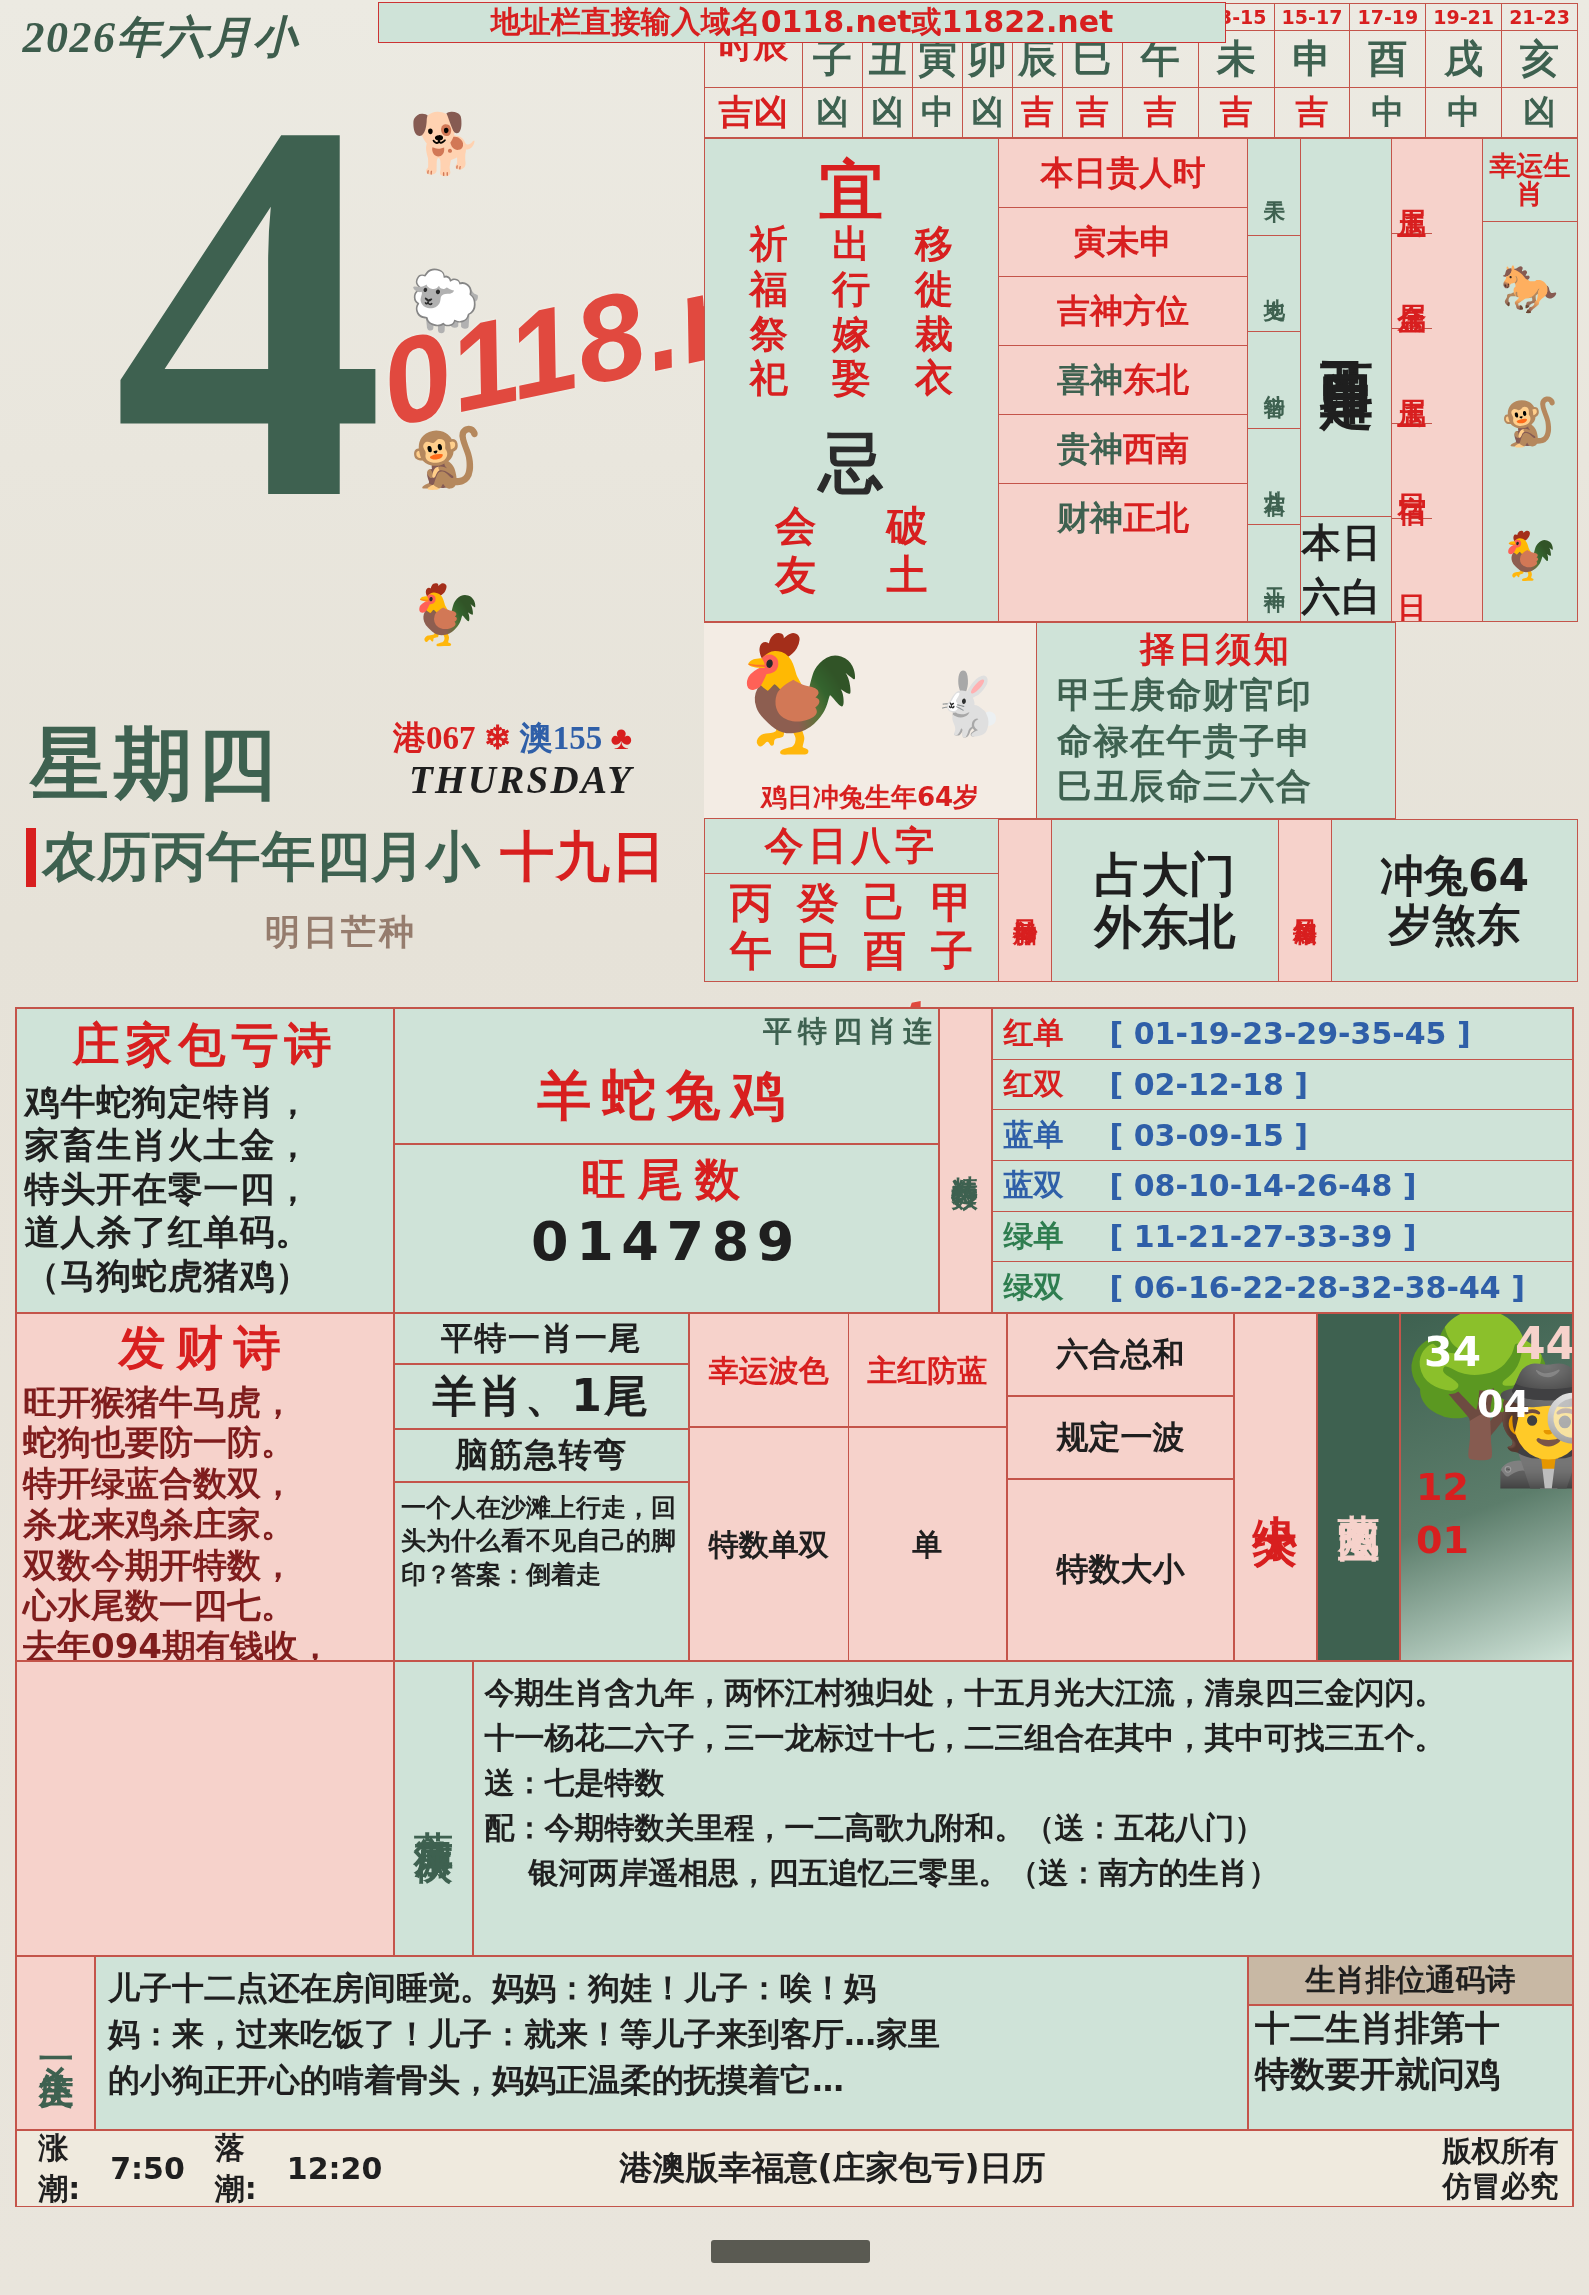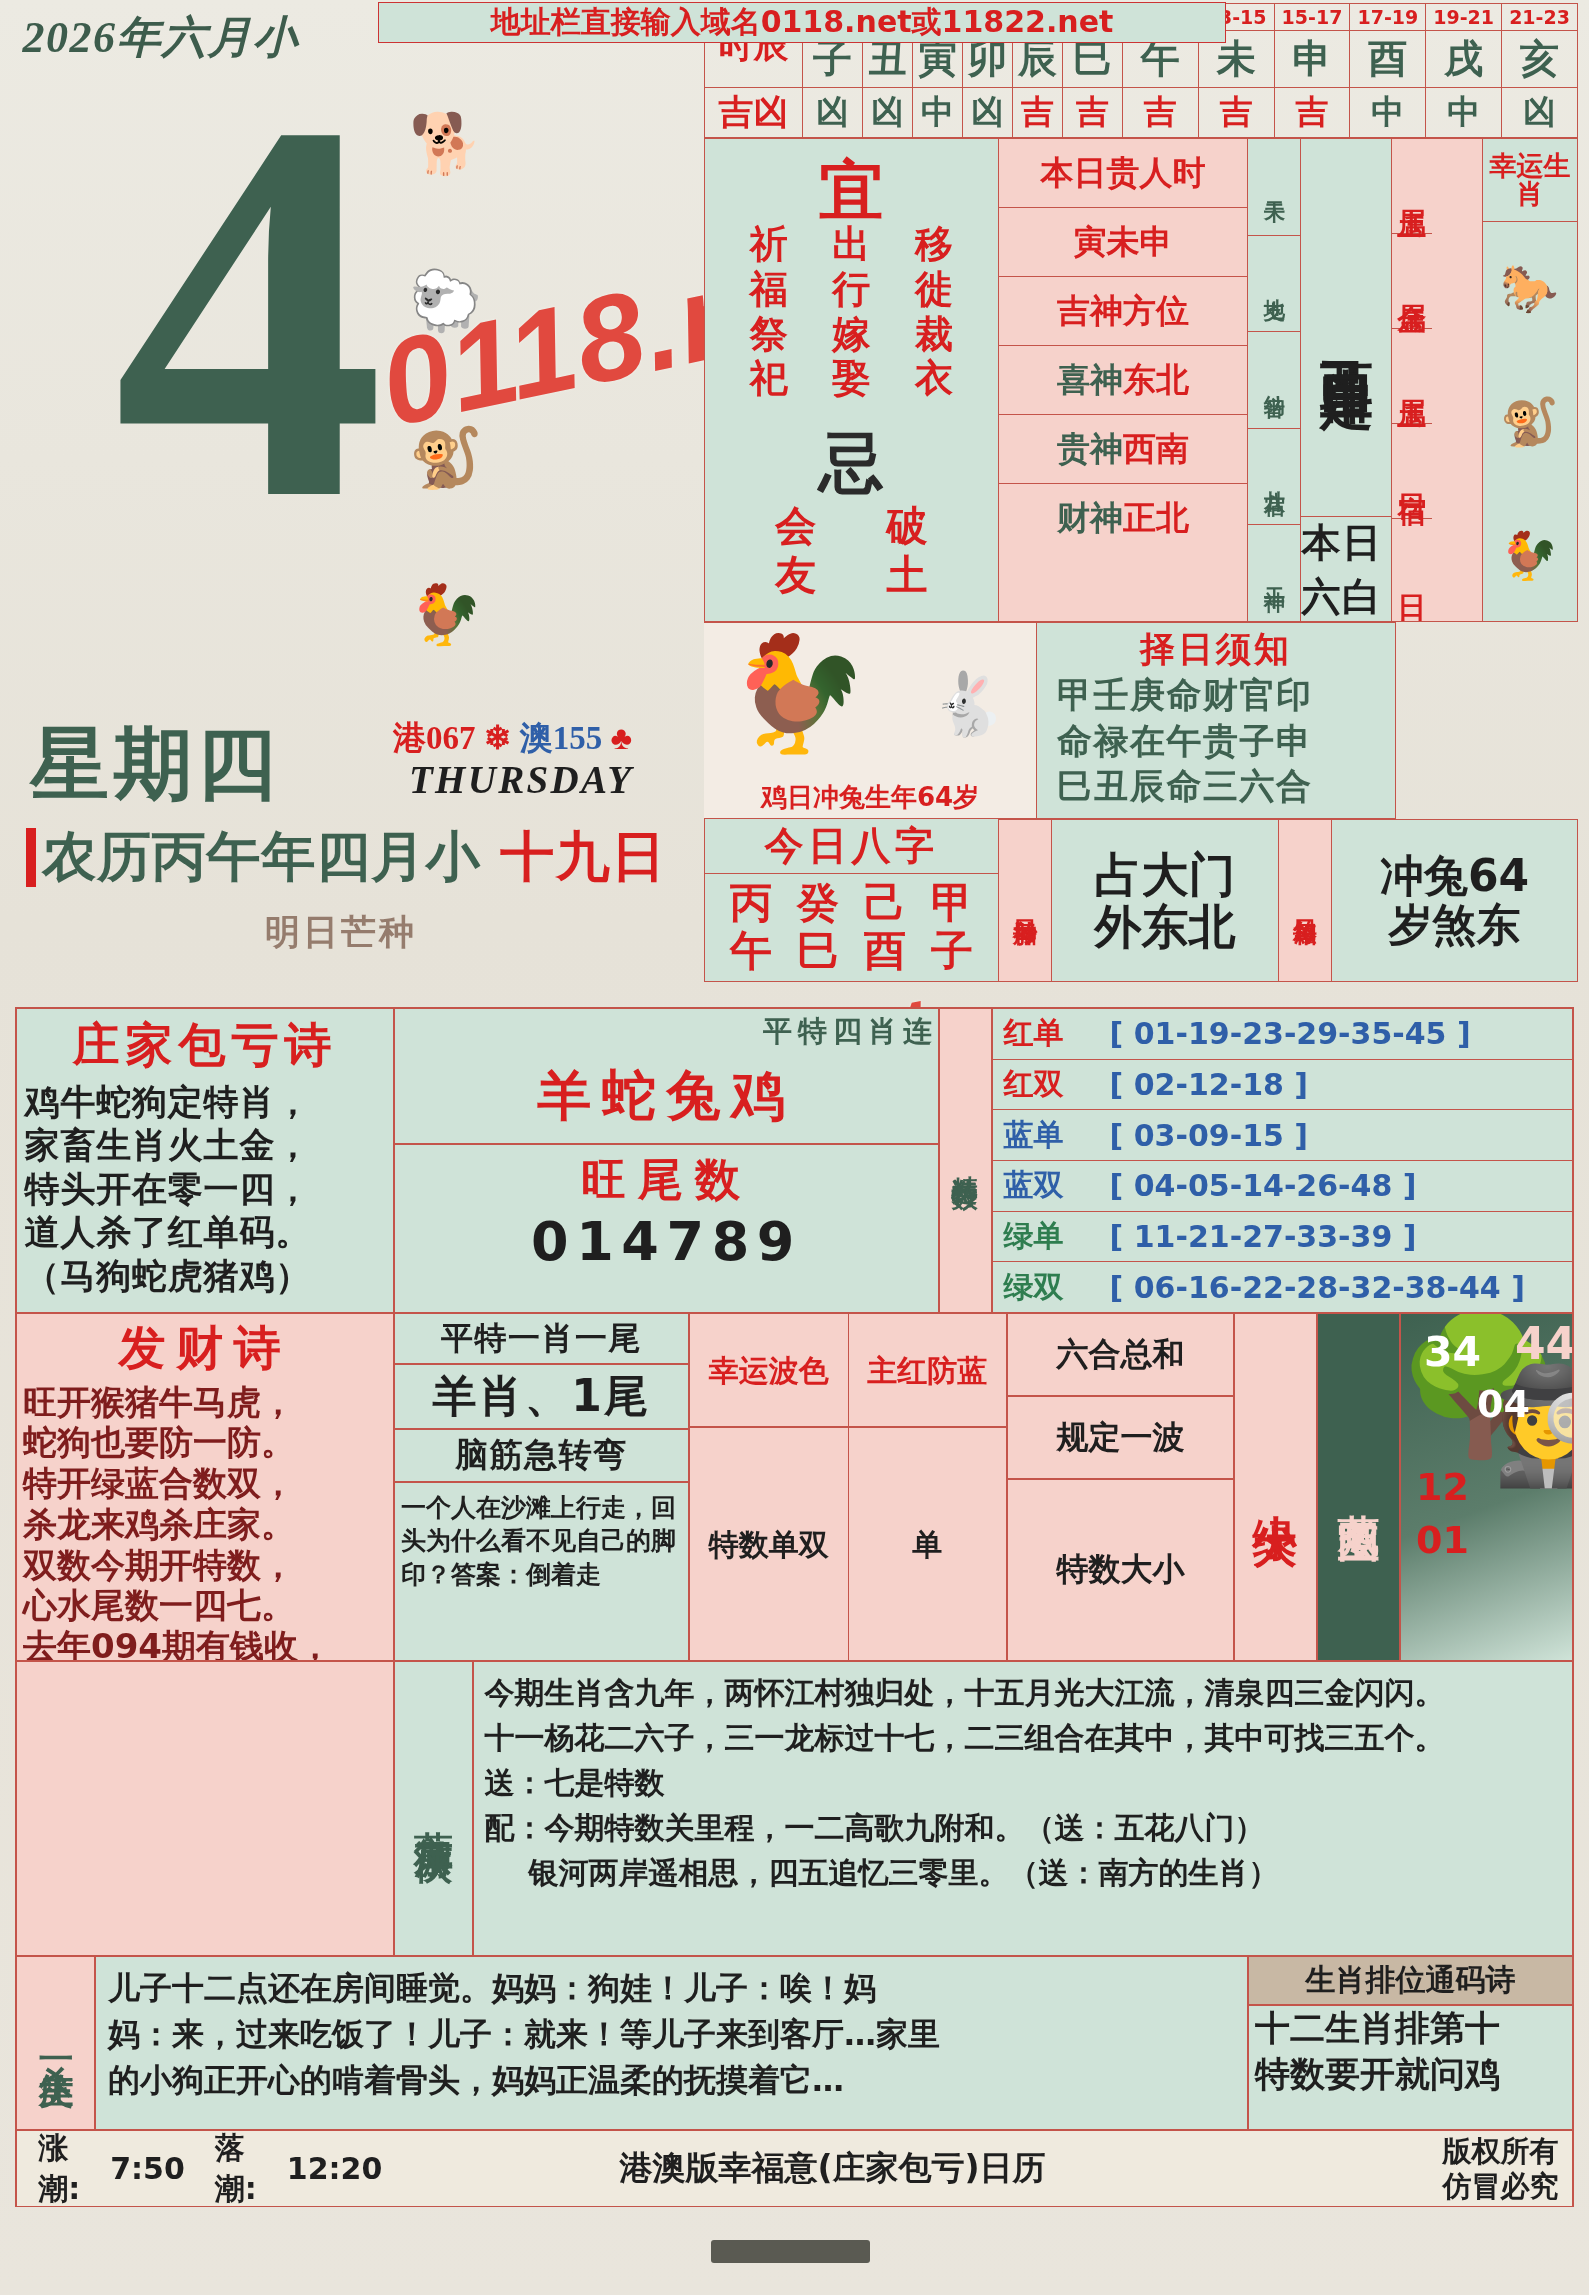--- a/index.html
+++ b/index.html
@@ -635,21 +635,21 @@
           <div class="r">
             <span class="nm c-red">红双</span>
             <span class="c-blue">[ 02-12-18 ]</span>
           </div>
           <div class="r">
             <span class="nm c-blue">蓝单</span>
             <span class="c-blue">[ 03-09-15 ]</span>
           </div>
           <div class="r">
             <span class="nm c-blue">蓝双</span>
-            <span class="c-blue">[ 04-05-14-26-48 ]</span>
+            <span class="c-blue">[ 08-10-14-26-48 ]</span>
           </div>
           <div class="r">
             <span class="nm c-green">绿单</span>
             <span class="c-blue">[ 11-21-27-33-39 ]</span>
           </div>
           <div class="r">
             <span class="nm c-green">绿双</span>
             <span class="c-blue">[ 06-16-22-28-32-38-44 ]</span>
           </div>
         </div>

